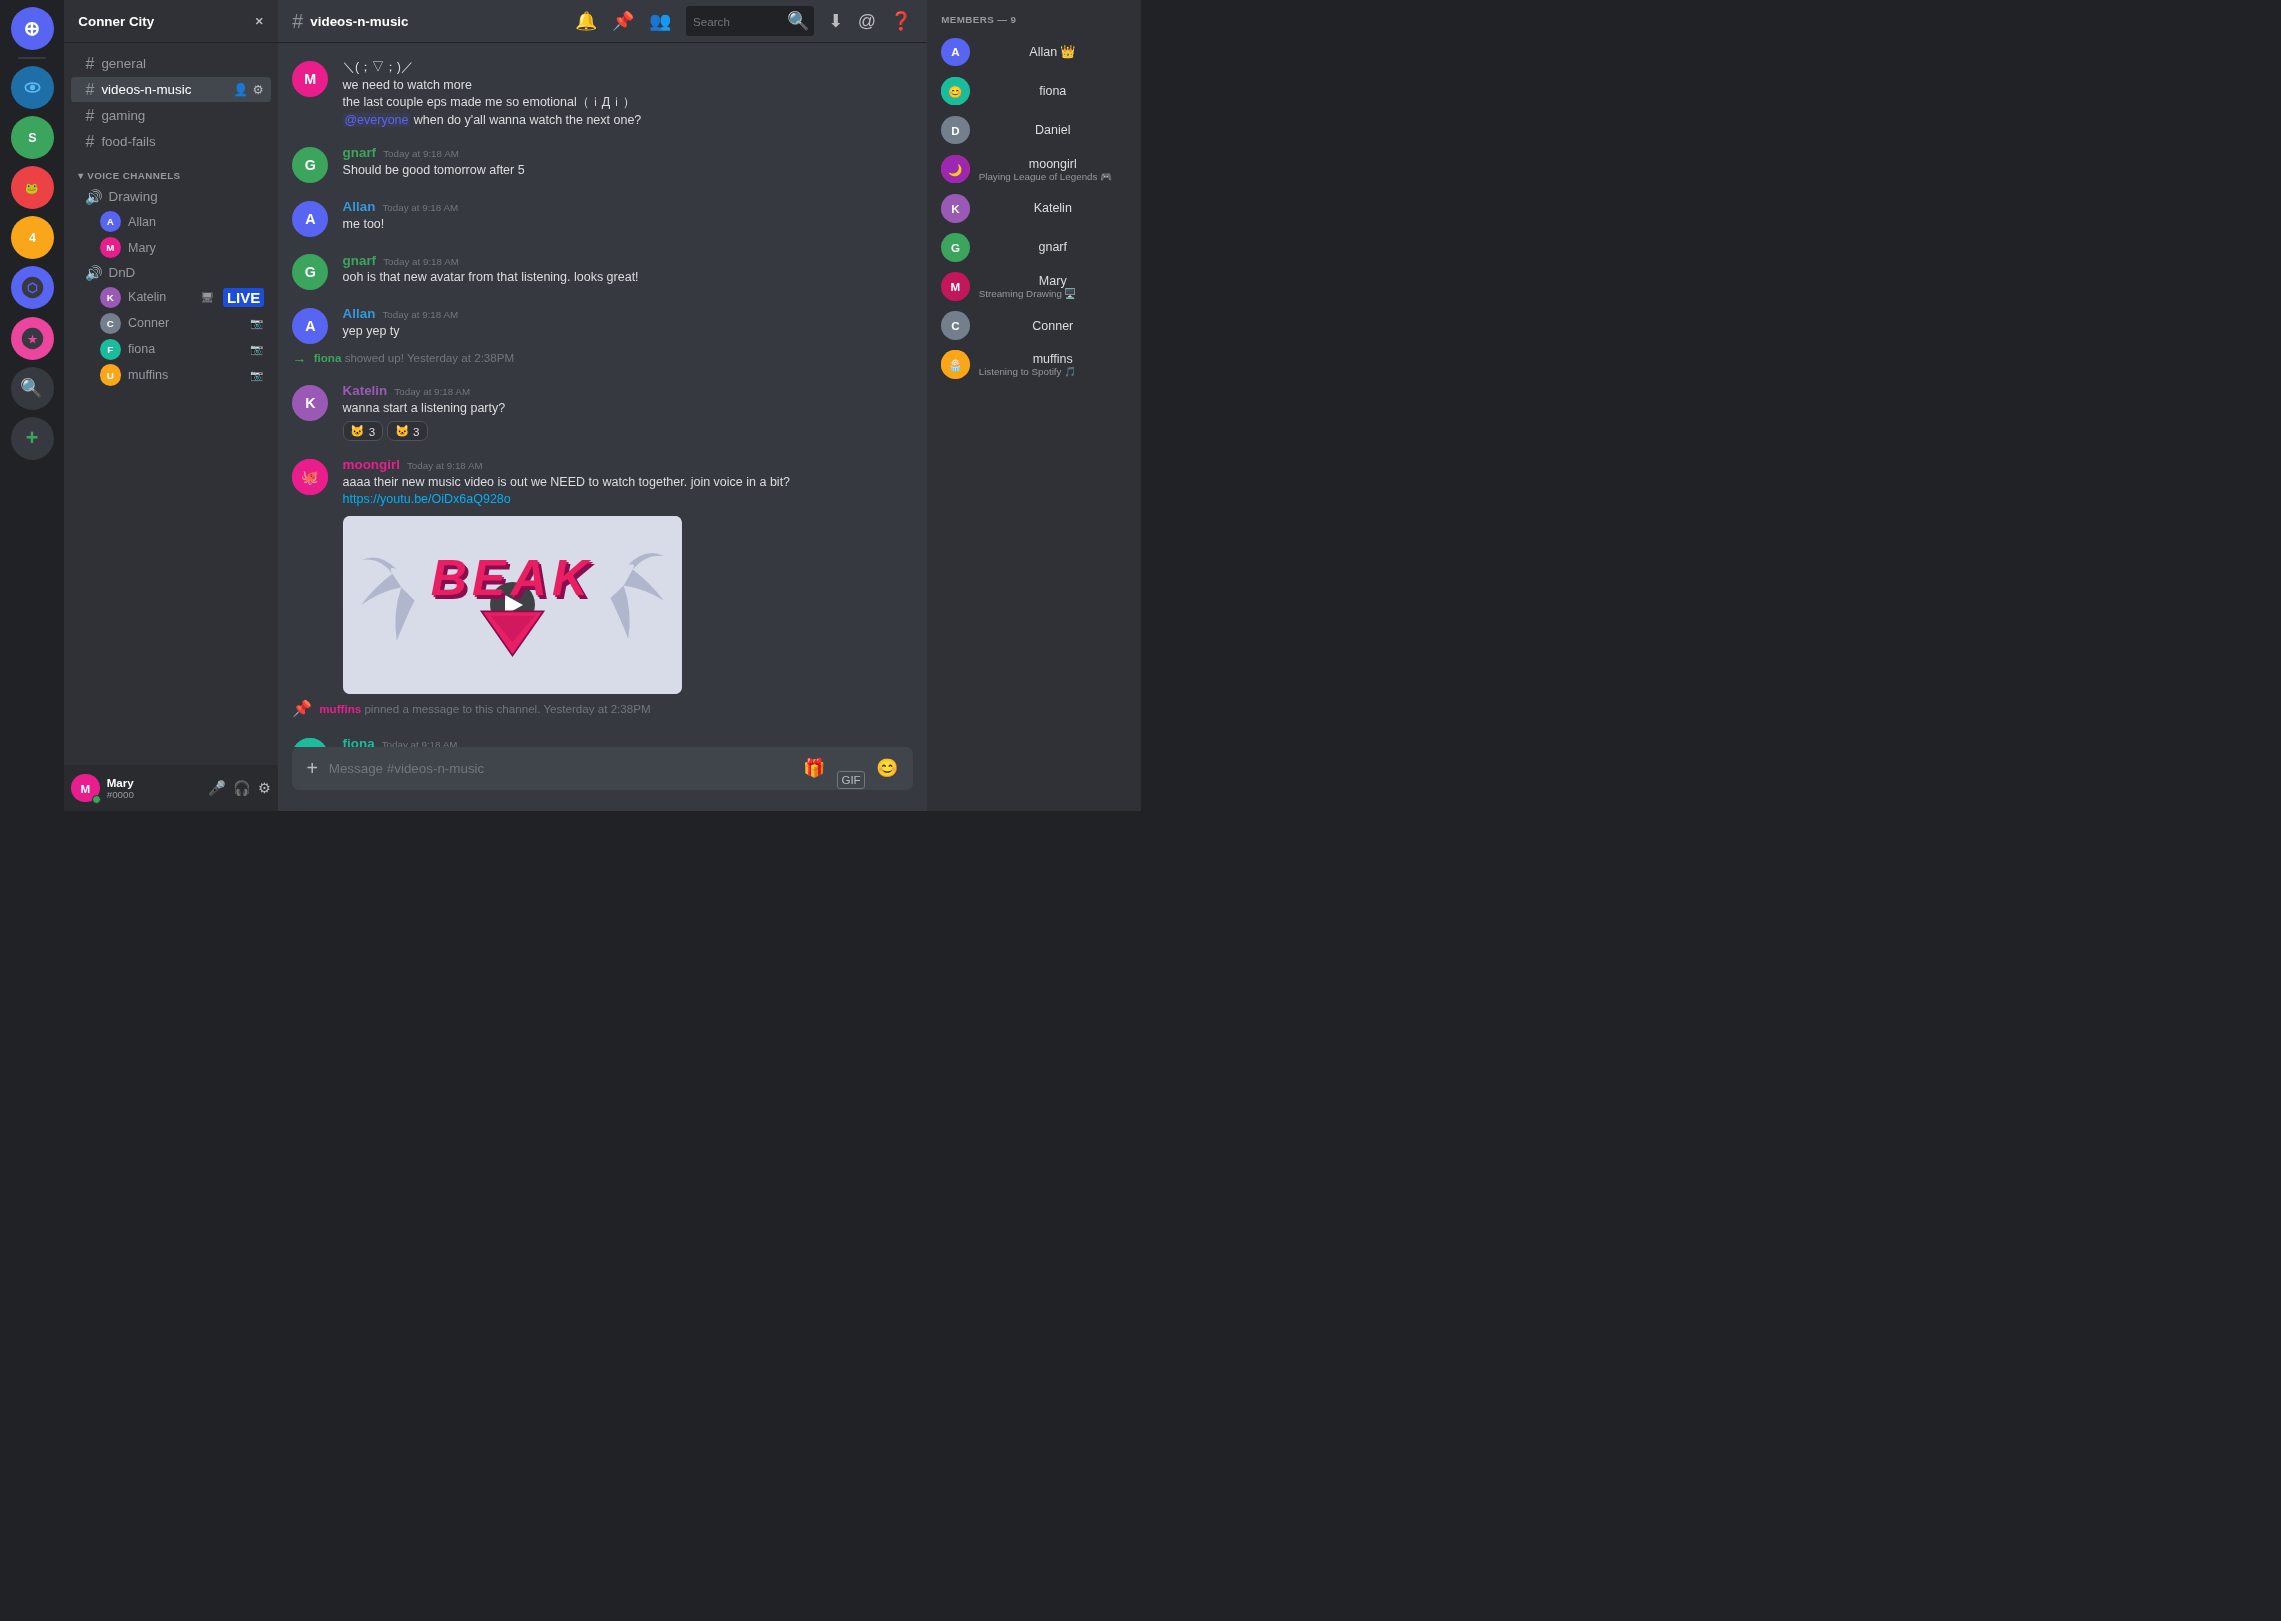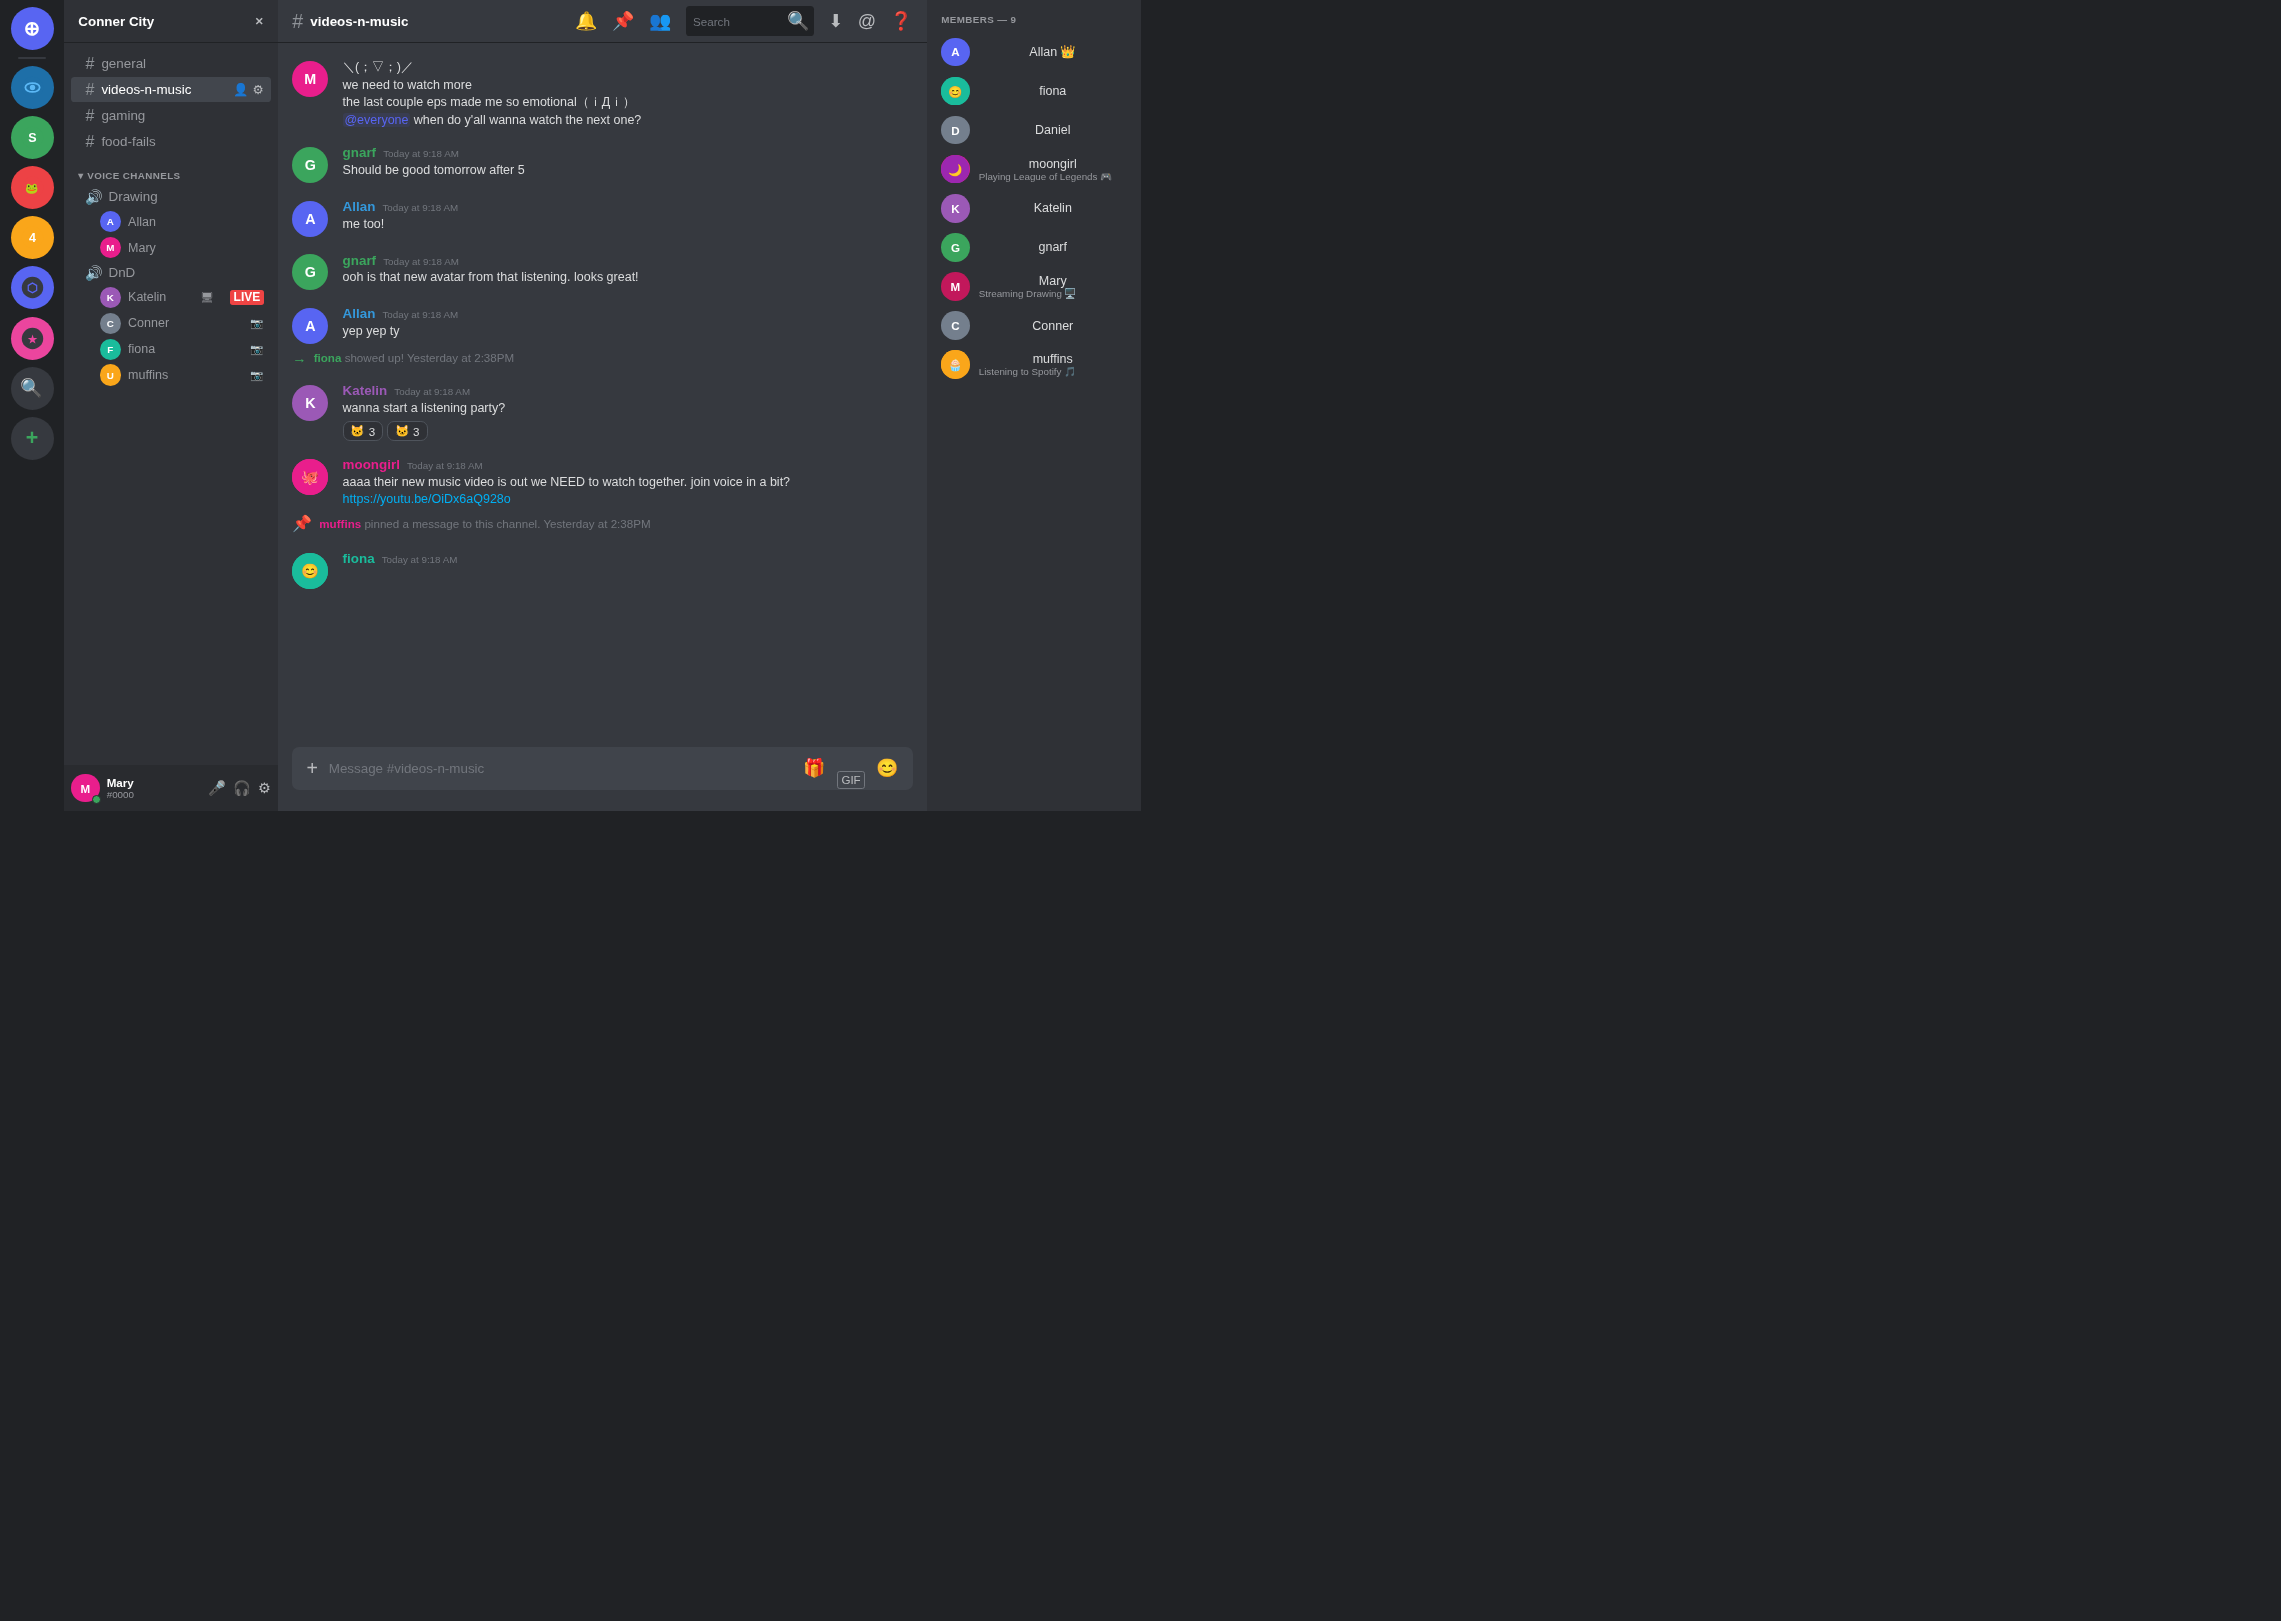--- a/index.html
+++ b/index.html
@@ -133,27 +133,27 @@
       display: flex;
       align-items: center;
       justify-content: center;
       font-size: 9.8px;
       font-weight: bold;
       color: #fff;
     }
     .voice-member .cam-icon { margin-left: auto; font-size: 10.7px; color: #96989d; }
 
     .live-badge {
-      background: #ef4444;
+      background: #1d4ed8;
       color: #fff;
-      font-size: 12px;
+      font-size: 15px;
       font-weight: 700;
       padding: 0.9px 3.6px;
       border-radius: 2.7px;
-      margin-left: 9px;
+      margin-left: 2px;
     }
     .stream-icon { font-size: 10.7px; color: #96989d; margin-left: auto; }
 
     .sidebar-footer {
       height: 46px;
       background: #292b2f;
       display: flex;
       align-items: center;
       padding: 0 7.1px;
       gap: 7.1px;
@@ -681,20 +681,46 @@
       <div class="msg-content">
         <div class="msg-header">
           <span class="msg-username username-pink">moongirl</span>
           <span class="msg-time">Today at 9:18 AM</span>
         </div>
         <div class="msg-text">
           aaaa their new music video is out we NEED to watch together. join voice in a bit?<br>
           <a href="#">https://youtu.be/OiDx6aQ928o</a>
         </div>
 
+        <div class="video-embed">
+          <div class="video-thumbnail">
+
+            <svg style="position:absolute;left:0;top:0;width:100%;height:100%;" viewBox="0 0 380 200" xmlns="http://www.w3.org/2000/svg">
+              <rect width="380" height="200" fill="#d8dbe8"></rect>
+
+              <path d="M60,60 Q40,40 20,50 Q40,45 55,65 Q50,55 60,60Z" fill="#a0a8c0" opacity="0.7"></path>
+              <path d="M55,65 Q35,80 20,100 Q40,85 65,80 Q60,72 55,65Z" fill="#a0a8c0" opacity="0.7"></path>
+              <path d="M65,80 Q55,110 60,140 Q70,115 80,95 Q72,87 65,80Z" fill="#a0a8c0" opacity="0.7"></path>
+
+              <path d="M320,55 Q340,35 360,45 Q340,42 325,60 Q330,52 320,55Z" fill="#a0a8c0" opacity="0.7"></path>
+              <path d="M325,60 Q345,75 360,95 Q340,82 315,78 Q320,69 325,60Z" fill="#a0a8c0" opacity="0.7"></path>
+              <path d="M315,78 Q325,108 320,138 Q310,112 300,92 Q308,85 315,78Z" fill="#a0a8c0" opacity="0.7"></path>
+            </svg>
+
+            <div style="position:relative;z-index:2;display:flex;flex-direction:column;align-items:center;">
+              <div style="font-size:50px;font-weight:900;color:#e91e63;text-shadow:3.6px 3.6px 0 #880e4f,1.8px 1.8px 0 #c2185b;letter-spacing:5.3px;font-style:italic;font-family:Arial Black,sans-serif;">BEAK</div>
+              <svg width="71" height="53" viewBox="0 0 80 60">
+                <polygon points="40,55 5,5 75,5" fill="#e91e63" stroke="#880e4f" stroke-width="2"></polygon>
+                <polygon points="40,40 15,10 65,10" fill="#c2185b" opacity="0.6"></polygon>
+              </svg>
+            </div>
+
+            <div class="play-button" style="position:absolute;"></div>
+          </div>
+        </div>
       </div>
     </div>
 
     <div class="pin-message">
       <span style="font-size:16px;color:#72767d;">📌</span>
       <span>
         <span style="color:#e91e8c; font-weight:600;">muffins</span>
         <span> pinned a message to this channel. </span>
         <span style="color:#72767d;">Yesterday at 2:38PM</span>
       </span>

